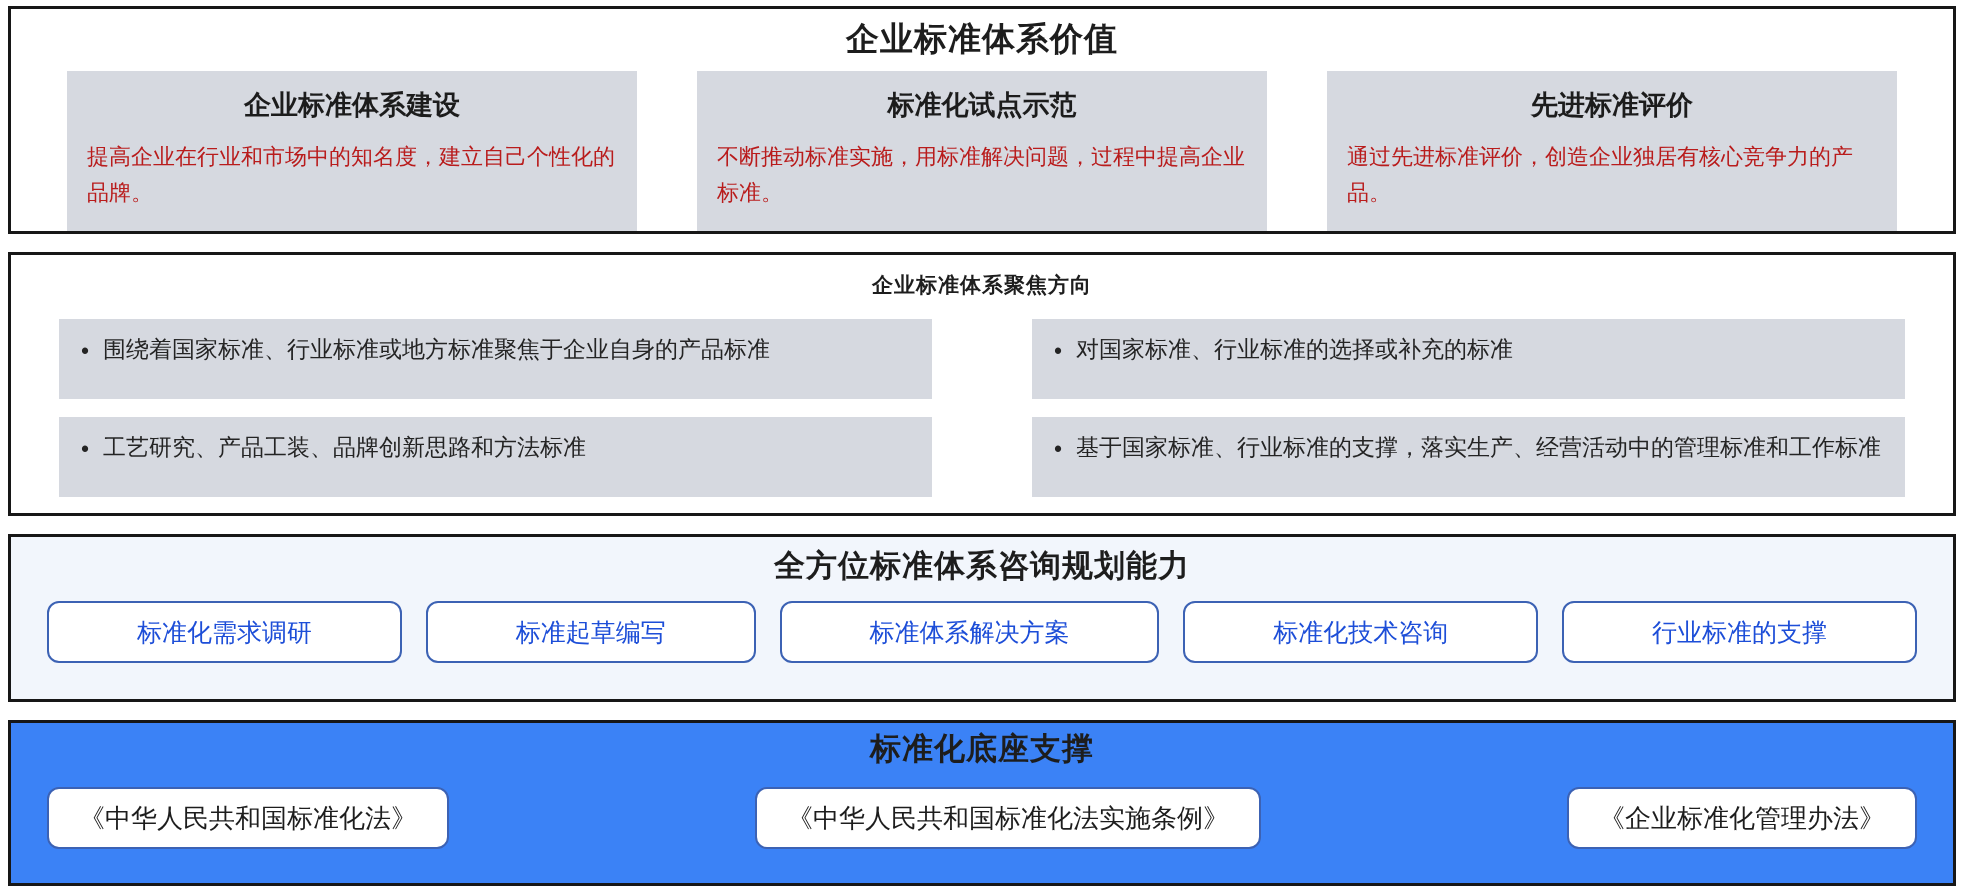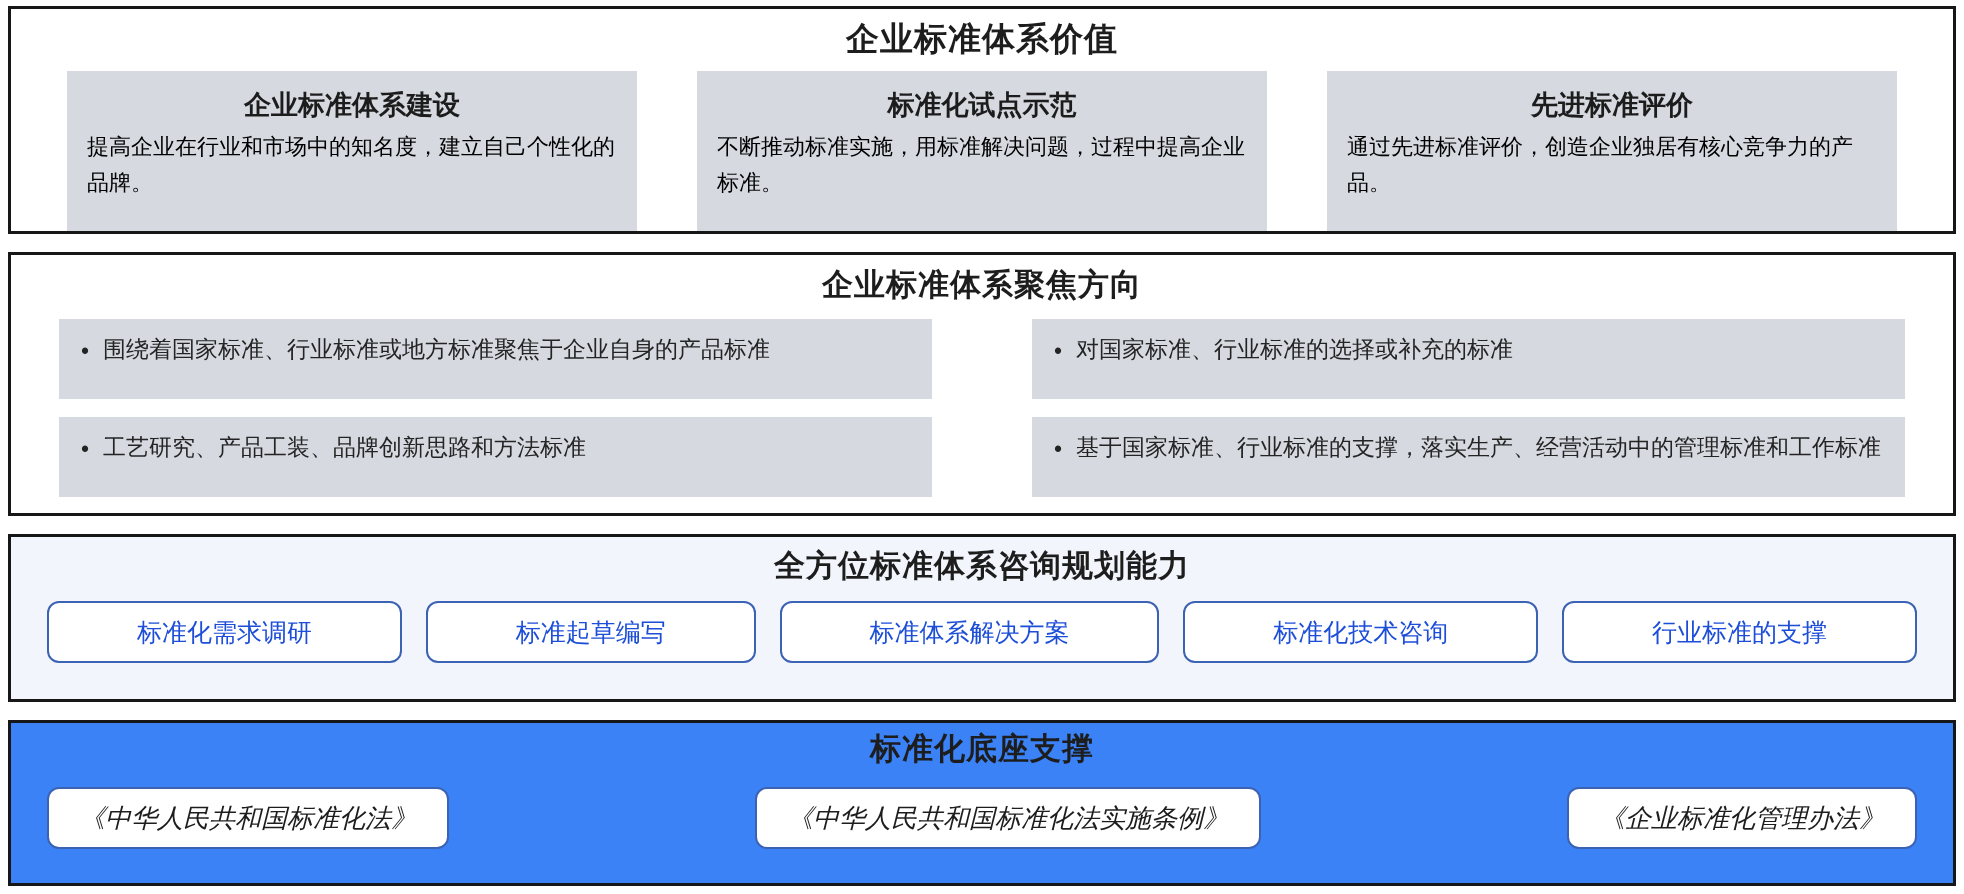--- a/index.html
+++ b/index.html
@@ -58,36 +58,36 @@
     box-sizing: border-box;
     padding: 14px 20px 20px 20px;
     min-height: 160px;
   }
   .value-card-title {
     text-align: center;
     font-weight: bold;
     font-size: 27px;
     color: #1c1c1c;
     line-height: 40px;
-    margin-bottom: 4px;
+    margin-bottom: 14px;
   }
   .value-card-text {
     font-size: 22px;
     line-height: 36px;
-    color: #000000;
+    color: #b91c1c;
   }
 
   
   .panel-focus {
     height: 280px;
     background: #ffffff;
     padding-top: 6px;
   }
   .panel-focus .panel-title {
-    font-size: 31px;
+    font-size: 21px;
     line-height: 48px;
     margin-bottom: 10px;
   }
   .focus-grid {
     display: grid;
     grid-template-columns: 1fr 1fr;
     grid-template-rows: auto auto;
     gap: 18px 100px;
     padding: 0 48px;
     box-sizing: border-box;
@@ -155,21 +155,20 @@
     font-size: 31px;
     line-height: 52px;
     margin-bottom: 12px;
   }
   .base-row {
     display: flex;
     justify-content: space-between;
     padding: 0 36px;
     box-sizing: border-box;
     gap: 50px;
-    font-style: italic;
   }
   .base-pill {
     background: #ffffff;
     border: 2px solid #3c62b4;
     border-radius: 12px;
     font-size: 26px;
     color: #1d1d1d;
     height: 62px;
     display: flex;
     align-items: center;

